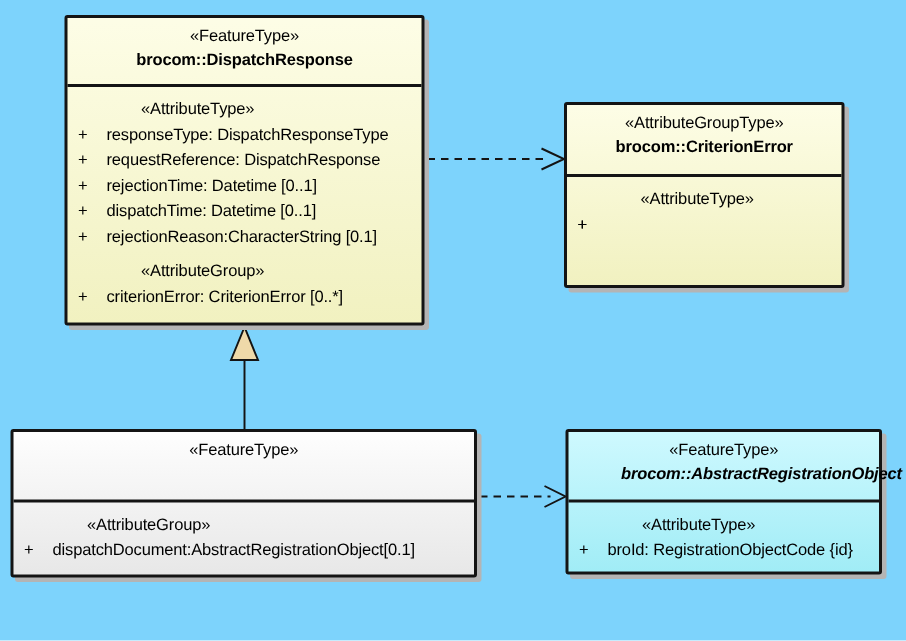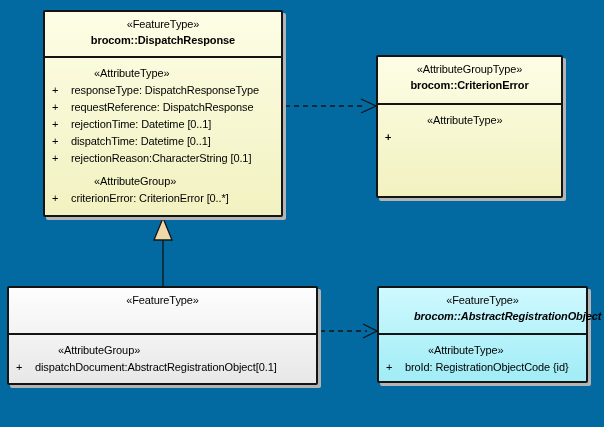--- a/index.html
+++ b/index.html
@@ -1,19 +1,19 @@
 <!DOCTYPE html>
 <html style="--class-yellow: #FBFBC8; --class-cyan: #A6F4FE; --class-gray: #EFEFEF; --border: #141414; --shadow: #B4B4B4; --triangle-fill: #EFD9A9;"><head>
 <meta charset="utf-8">
 <style>
   * { margin:0; padding:0; box-sizing:border-box; }
   html,body { background:#ffffff; }
   body { font-family:"Liberation Sans", sans-serif; color:#000; }
   .canvas {
-    position:relative; width:604px; height:427px; background:#0369a1; overflow:hidden;
+    position:relative; width:604px; height:427px; background:#7dd3fc; overflow:hidden;
   }
   svg.connectors { position:absolute; left:0; top:0; width:604px; height:427px; }
 
   .uml-class {
     position:absolute;
     border:2px solid #141414;
     border-radius:2px;
     box-shadow:3px 3px 0 0 var(--shadow, #b4b4b4);
     font-size:11px;
     letter-spacing:-0.1px;
@@ -82,21 +82,21 @@
       <div class="attr">
         <span class="vis">+</span><span>rejectionReason:CharacterString [0.1]</span>
       </div>
       <div class="sect-h gap-top">«AttributeGroup»</div>
       <div class="attr">
         <span class="vis">+</span><span>criterionError: CriterionError [0..*]</span>
       </div>
     </div>
   </div>
 
-  <div class="uml-class fill-yellow" style="left:376px; top:55px; width:187px; height:143px;">
+  <div class="uml-class fill-yellow" style="left:376px; top:68px; width:187px; height:124px;">
     <div class="hdr" style="height:48px;">
       <div class="stereo">«AttributeGroupType»</div>
       <div class="name">brocom::CriterionError</div>
     </div>
     <div class="cbody">
       <div class="sect-h">«AttributeType»</div>
       <div class="attr">
         <span class="vis">+</span>
       </div>
       <div class="attr">

